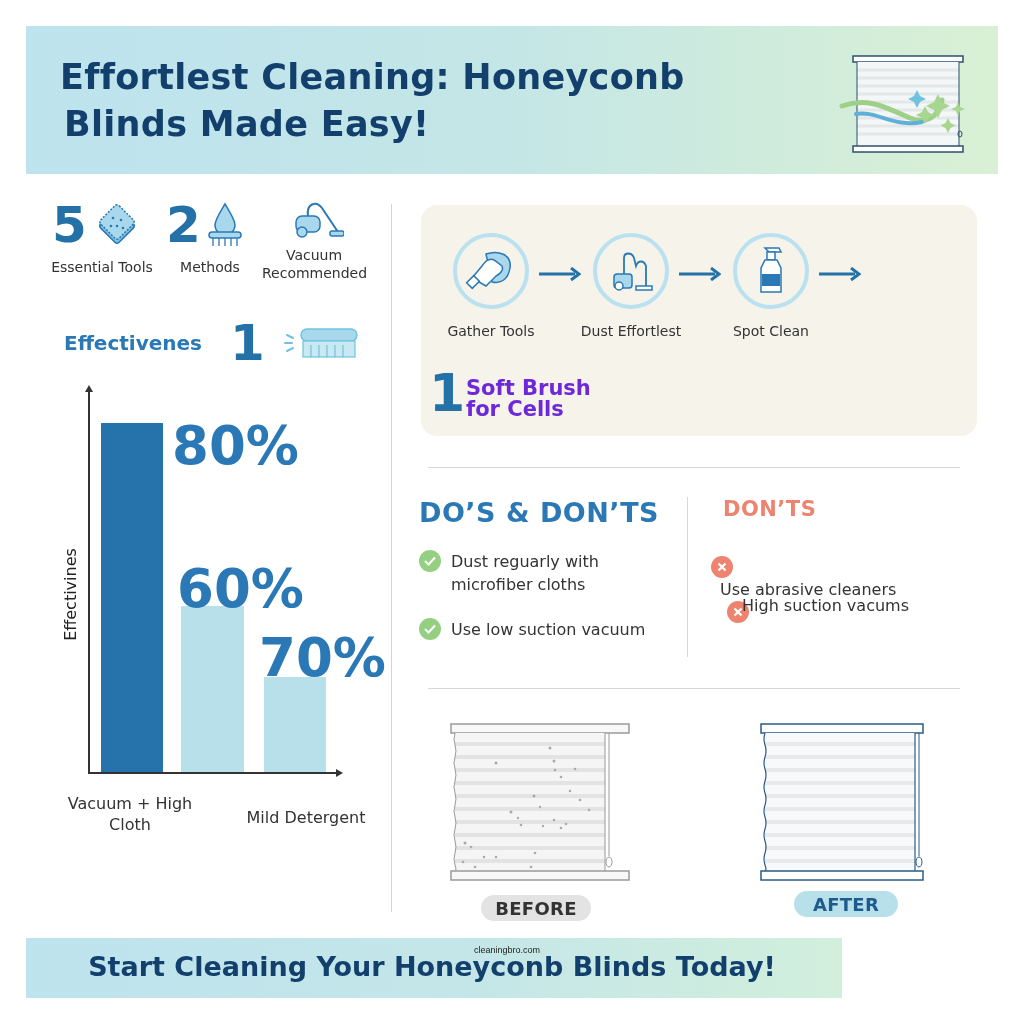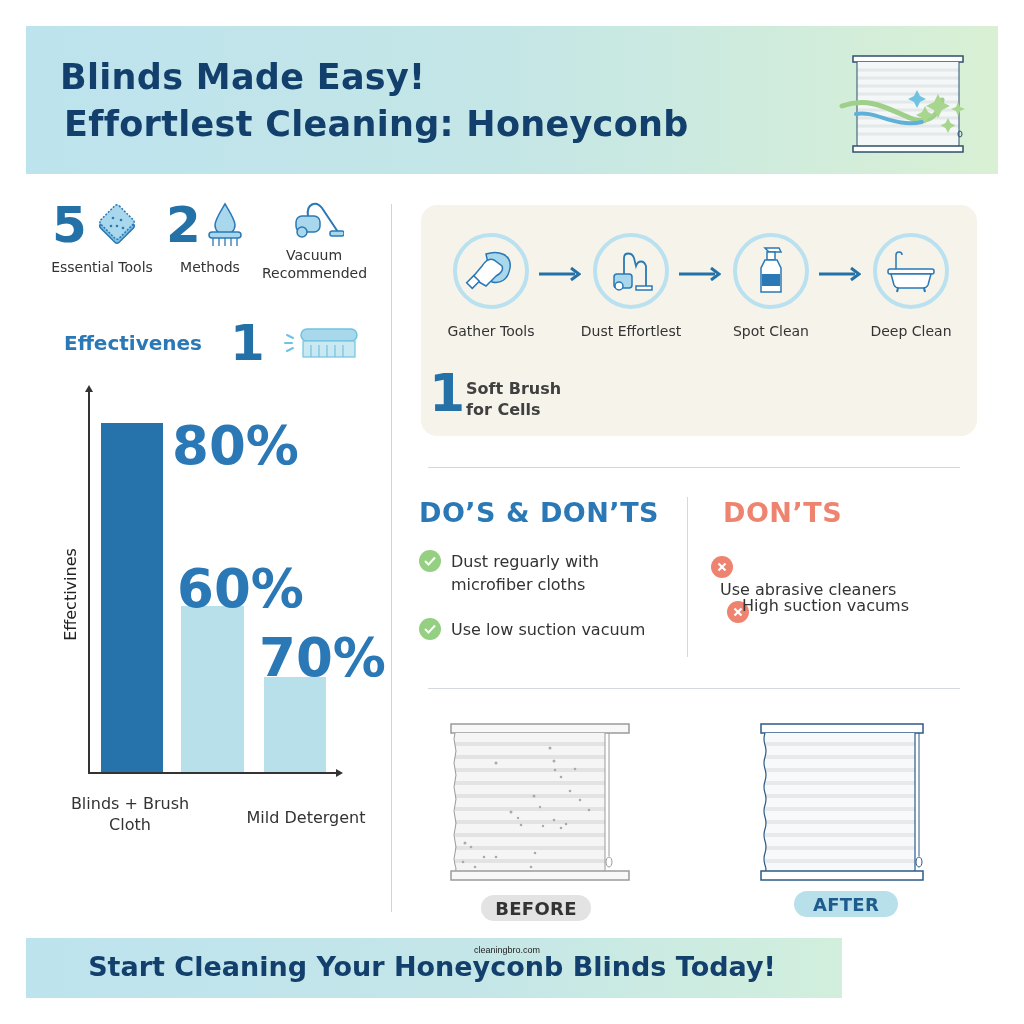--- a/index.html
+++ b/index.html
@@ -37,45 +37,45 @@
   .bar { position: absolute; }
   .bar-val { position: absolute; font-size: 53px; font-weight: bold; color: #2a78b5; }
   .xlabel { position: absolute; font-size: 16px; color: #333; text-align: center; line-height: 21px; }
 
   .steps-card { position: absolute; left: 421px; top: 205px; width: 556px; height: 231px; background: #f6f3ea; border-radius: 16px; padding-left: 35px; }
   .step { position: absolute; top: 28px; width: 140px; text-align: center; }
   .step-circle { width: 76px; height: 76px; border-radius: 50%; border: 4px solid #b9e1ef; margin: 0 auto; display: flex; align-items: center; justify-content: center; background: #f6f3ea; }
   .step-label { margin-top: 14px; font-size: 14px; color: #333; }
   .step-arrow { position: absolute; top: 62px; width: 42px; height: 14px; }
   .brush-num { position: absolute; left: 8px; top: 162px; font-size: 52px; font-weight: bold; color: #2471a8; line-height: 1; }
-  .brush-text { position: absolute; left: 45px; top: 173px; font-size: 16px; font-weight: bold; color: #404040; line-height: 21px; }
+  .brush-text { position: absolute; left: 45px; top: 173px; font-size: 21px; font-weight: bold; color: #6d28d9; line-height: 21px; }
 
   .hdiv { position: absolute; height: 1px; background: #d5d9dd; }
 
   .dos-title { position: absolute; left: 419px; top: 497px; font-size: 27px; font-weight: bold; color: #2a78b5; letter-spacing: 0.5px; }
-  .donts-title { position: absolute; left: 723px; top: 497px; font-size: 27px; font-weight: bold; color: #ee8470; letter-spacing: 0.5px; }
+  .donts-title { position: absolute; left: 723px; top: 497px; font-size: 21px; font-weight: bold; color: #ee8470; letter-spacing: 0.5px; }
   .dd-divider { position: absolute; left: 687px; top: 497px; width: 1px; height: 160px; background: #d5d9dd; }
   .dd-item { position: absolute; display: flex; align-items: flex-start; font-size: 16px; color: #333; line-height: 23px; }
   .icon-check { width: 22px; height: 22px; border-radius: 50%; background: #95cf82; display: flex; align-items: center; justify-content: center; flex-shrink: 0; }
   .icon-x { width: 22px; height: 22px; border-radius: 50%; background: #ee8470; display: flex; align-items: center; justify-content: center; flex-shrink: 0; }
 
   .blind { position: absolute; }
   .pill { position: absolute; height: 26px; border-radius: 13px; font-size: 18px; font-weight: bold; display: flex; align-items: center; justify-content: center; letter-spacing: 0.3px; }
 
   .footer { position: absolute; left: 26px; top: 938px; width: 816px; height: 60px; background: linear-gradient(90deg, #bde3ee 0%, #c4e6e8 55%, #d2efdc 100%); }
   .footer-text { position: absolute; left: 0; width: 100%; top: 13px; text-align: center; font-size: 27px; font-weight: bold; color: #123f6b; padding-right: 4px; }
   .watermark { position: absolute; left: 474px; top: 945px; font-size: 9px; color: #222; font-family: "Liberation Sans", sans-serif; }
 </style>
 </head>
 <body>
 
 <div class="header">
   <div class="header-title">
+    <span>Effortlest Cleaning: Honeyconb</span>
     <span>Blinds Made Easy!</span>
-    <span>Effortlest Cleaning: Honeyconb</span>
   </div>
   <svg class="header-icon" viewBox="0 0 150 110">
     <rect x="33" y="6" width="110" height="6" fill="#fff" stroke="#2d4f6e" stroke-width="1.5"></rect>
     <rect x="37" y="12" width="102" height="84" fill="#f4f7f7"></rect>
     <g stroke="#e4e8e9" stroke-width="3">
       <line x1="37" y1="20" x2="139" y2="20"></line>
         <line x1="37" y1="28" x2="139" y2="28"></line>
         <line x1="37" y1="36" x2="139" y2="36"></line>
       <line x1="37" y1="44" x2="139" y2="44"></line>
         <line x1="37" y1="52" x2="139" y2="52"></line>
@@ -170,21 +170,21 @@
   <div class="bar" style="left:61px; top:38px; width:62px; height:349px; background:#2673ab;"></div>
   <div class="bar-val" style="left:132px; top:30px;">80%</div>
 
   <div class="bar" style="left:141px; top:221px; width:63px; height:166px; background:#b8e0ea;"></div>
   <div class="bar-val" style="left:137px; top:173px;">60%</div>
 
   <div class="bar" style="left:224px; top:292px; width:62px; height:95px; background:#b8e0ea;"></div>
   <div class="bar-val" style="left:219px; top:242px;">70%</div>
 
   <div class="xlabel" style="left:20px; top:408px; width:140px;">
-    <div>Blinds + Brush</div>
+    <div>Vacuum + High</div>
     <div>Cloth</div>
   </div>
   <div class="xlabel" style="left:196px; top:422px; width:140px;">Mild Detergent</div>
 </div>
 
 <div class="vdivider"></div>
 
 <div class="steps-card">
   <div class="step" style="left:0px;">
     <div class="step-circle">
@@ -226,32 +226,20 @@
         <rect x="11" y="30" width="18" height="12" fill="#2a78b5"></rect>
       </svg>
     </div>
     <div class="step-label">Spot Clean</div>
   </div>
   <svg class="step-arrow" style="left:398px;" viewBox="0 0 42 14">
       <line x1="0" y1="7" x2="36" y2="7" stroke="#2471a8" stroke-width="3"></line>
       <path d="M32 1 L40 7 L32 13" fill="none" stroke="#2471a8" stroke-width="3"></path>
     </svg>
 
-  <div class="step" style="left:420px;">
-    <div class="step-circle">
-      <svg width="54" height="48" viewBox="0 0 54 48">
-        <path d="M12 22 L12 8 C 12 4, 18 4, 18 8" fill="none" stroke="#2a78b5" stroke-width="1.5"></path>
-        <rect x="4" y="22" width="46" height="5" rx="2" fill="#fff" stroke="#2a78b5" stroke-width="1.5"></rect>
-        <path d="M7 27 L47 27 L44 38 C 43 40, 41 41, 39 41 L15 41 C 13 41, 11 40, 10 38 Z" fill="#fff" stroke="#2a78b5" stroke-width="1.5"></path>
-        <line x1="14" y1="41" x2="13" y2="45" stroke="#2a78b5" stroke-width="2"></line>
-          <line x1="40" y1="41" x2="41" y2="45" stroke="#2a78b5" stroke-width="2"></line>
-      </svg>
-    </div>
-    <div class="step-label">Deep Clean</div>
-  </div>
 
   <div class="brush-num">1</div>
   <div class="brush-text">
     <div>Soft Brush</div>
     <div>for Cells</div>
   </div>
 </div>
 
 <div class="hdiv" style="left:428px; top:467px; width:532px;"></div>
 

